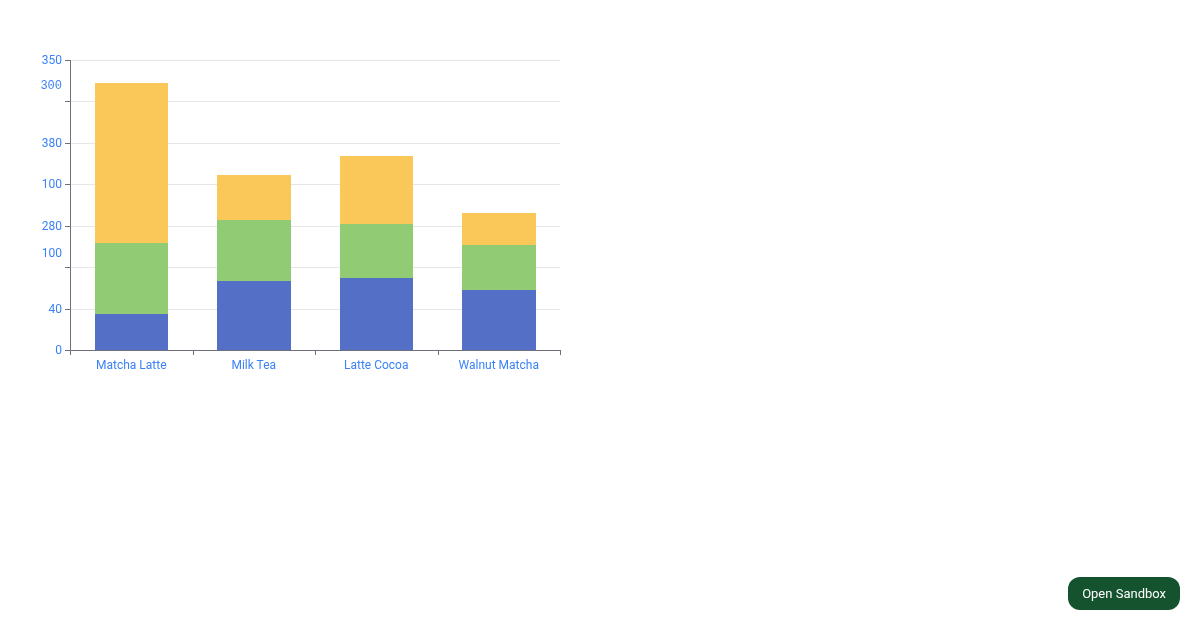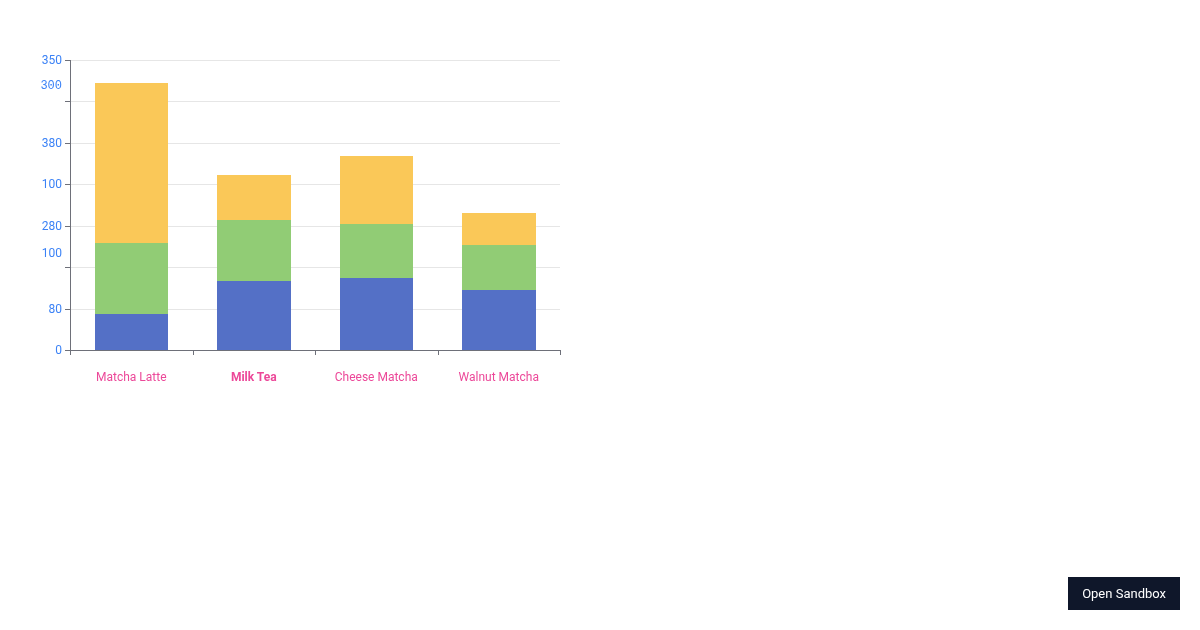--- a/index.html
+++ b/index.html
@@ -72,23 +72,23 @@
     position: absolute;
     right: 100%;
     width: 5px;
     height: 1px;
     background: #6e7079;
   }
   .x-tick-label {
     position: absolute;
     top: 100%;
     transform: translateX(-50%);
-    padding-top: 20px;
+    padding-top: 8px;
     font-size: 12px;
-    color: #ec4899;
+    color: #3b82f6;
     white-space: nowrap;
   }
   .x-tick-mark {
     position: absolute;
     top: 100%;
     width: 1px;
     height: 5px;
     background: #6e7079;
   }
   .bar-group {
@@ -97,40 +97,40 @@
   }
   .bar-seg {
     position: absolute;
     left: 0;
     width: 100%;
   }
   .open-sandbox {
     position: absolute;
     right: 20px;
     bottom: 20px;
-    background: #0f172a;
+    background: #14532d;
     color: #fff;
     border: none;
-    border-radius: 0;
+    border-radius: 12px;
     padding: 9px 14px;
     font-size: 13px;
     cursor: pointer;
     font-family: inherit;
   }
 </style>
 </head>
 <body>
 
 <div class="chart-wrap">
   <div class="plot" id="plot">
       <div class="y-tick-mark" style="top: 290px;"></div>
       <div class="y-tick-label" style="top: 290px;">0</div>
       <div class="grid-line" style="top: 248.571px;"></div>
       <div class="y-tick-mark" style="top: 248.571px;"></div>
-      <div class="y-tick-label" style="top: 248.571px;">80</div>
+      <div class="y-tick-label" style="top: 248.571px;">40</div>
       <div class="grid-line" style="top: 207.143px;"></div>
       <div class="y-tick-mark" style="top: 207.143px;"></div>
       <div class="y-tick-label" style="top: 193px;">100</div>
       <div class="grid-line" style="top: 165.714px;"></div>
       <div class="y-tick-mark" style="top: 165.714px;"></div>
       <div class="y-tick-label" style="top: 165.714px;">280</div>
       <div class="grid-line" style="top: 124.286px;"></div>
       <div class="y-tick-mark" style="top: 124.286px;"></div>
       <div class="y-tick-label" style="top: 124.286px;">100</div>
       <div class="grid-line" style="top: 82.8571px;"></div>
@@ -146,28 +146,28 @@
       <div class="axis-line" style="left: 0px; top: 290px; width: 490px; height: 1px;"></div>
       <div class="x-tick-mark" style="left: 0px;"></div>
       <div class="x-tick-mark" style="left: 122.5px;"></div>
       <div class="x-tick-label" style="left: 61.25px;">Matcha Latte</div>
       <div class="bar-group" style="left: 24.5px; width: 73.5px; height: 267.463px;">
         <div class="bar-seg" title="Matcha Latte · 2015: 43.3" style="bottom: 0px; height: 35.8771px; background: rgb(84, 112, 198);"></div>
         <div class="bar-seg" title="Matcha Latte · 2016: 85.8" style="bottom: 35.8771px; height: 71.0914px; background: rgb(145, 204, 117);"></div>
         <div class="bar-seg" title="Matcha Latte · 2017: 193.7" style="bottom: 106.969px; height: 160.494px; background: rgb(250, 200, 88);"></div>
       </div>
       <div class="x-tick-mark" style="left: 245px;"></div>
-      <div class="x-tick-label" style="left: 183.75px; font-weight: bold;">Milk Tea</div>
+      <div class="x-tick-label" style="left: 183.75px;">Milk Tea</div>
       <div class="bar-group" style="left: 147px; width: 73.5px; height: 175.326px;">
         <div class="bar-seg" title="Milk Tea · 2015: 83.1" style="bottom: 0px; height: 68.8543px; background: rgb(84, 112, 198);"></div>
         <div class="bar-seg" title="Milk Tea · 2016: 73.4" style="bottom: 68.8543px; height: 60.8171px; background: rgb(145, 204, 117);"></div>
         <div class="bar-seg" title="Milk Tea · 2017: 55.1" style="bottom: 129.671px; height: 45.6543px; background: rgb(250, 200, 88);"></div>
       </div>
       <div class="x-tick-mark" style="left: 367.5px;"></div>
-      <div class="x-tick-label" style="left: 306.25px;">Cheese Matcha</div>
+      <div class="x-tick-label" style="left: 306.25px;">Latte Cocoa</div>
       <div class="bar-group" style="left: 269.5px; width: 73.5px; height: 193.969px;">
         <div class="bar-seg" title="Cheese Cocoa · 2015: 86.4" style="bottom: 0px; height: 71.5886px; background: rgb(84, 112, 198);"></div>
         <div class="bar-seg" title="Cheese Cocoa · 2016: 65.2" style="bottom: 71.5886px; height: 54.0229px; background: rgb(145, 204, 117);"></div>
         <div class="bar-seg" title="Cheese Cocoa · 2017: 82.5" style="bottom: 125.611px; height: 68.3571px; background: rgb(250, 200, 88);"></div>
       </div>
       <div class="x-tick-mark" style="left: 490px;"></div>
       <div class="x-tick-label" style="left: 428.75px;">Walnut Matcha</div>
       <div class="bar-group" style="left: 392px; width: 73.5px; height: 137.046px;">
         <div class="bar-seg" title="Walnut Brownie · 2015: 72.4" style="bottom: 0px; height: 59.9886px; background: rgb(84, 112, 198);"></div>
         <div class="bar-seg" title="Walnut Brownie · 2016: 53.9" style="bottom: 59.9886px; height: 44.66px; background: rgb(145, 204, 117);"></div>

